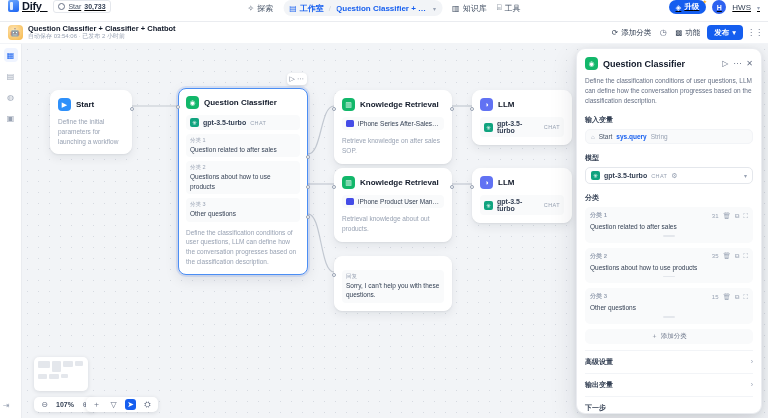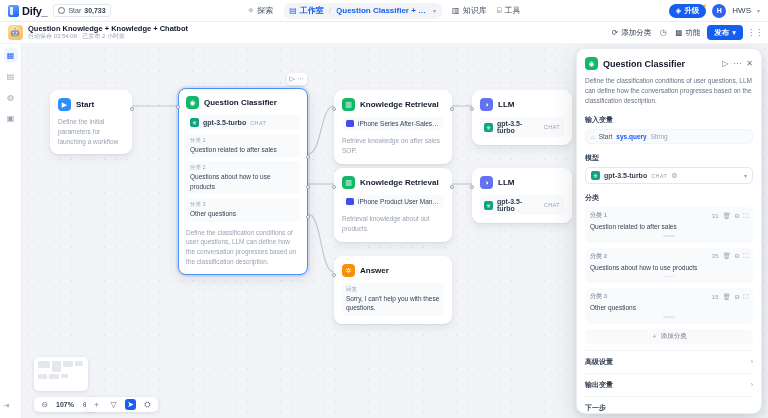--- a/index.html
+++ b/index.html
@@ -7,21 +7,21 @@
     width: 768px; height: 418px;
     font-family: "Liberation Sans", "DejaVu Sans", sans-serif;
     background: #f2f4f7; overflow: hidden;
   }
   #app { position: relative; width: 768px; height: 418px; }
 
   
   .topbar {
     position: absolute; top: 0; left: 0; width: 768px; height: 22px;
     background: #ffffff; border-bottom: 1px solid #eaecf0;
-    display: flex; align-items: center; padding: 0 8px; gap: 6px; z-index: 40;
+    display: flex; align-items: flex-start; padding: 0 8px; gap: 6px; z-index: 40; text-decoration: underline;
   }
   .brand { display: flex; align-items: center; gap: 3px; }
   .brand-mark {
     width: 11px; height: 12px; border-radius: 2px;
     background: linear-gradient(160deg,#6ea8fe 0%,#1c64f2 100%);
     position: relative;
   }
   .brand-mark:after{ content:""; position:absolute; left:2px; top:2px; width:3px; height:8px; background:#fff; border-radius:1px; opacity:.85;}
   .brand-name { font-size: 11px; font-weight: 700; color: #101828; letter-spacing: -0.3px; }
   .star-pill {
@@ -282,21 +282,21 @@
       </div>
       <div class="avatar-sm">H</div>
       <span class="user-name">HWS</span>
       <span class="caret">▾</span>
     </div>
   </div>
 
   <div class="subbar">
     <div class="app-ico">🤖</div>
     <div class="app-meta">
-      <span class="app-title">Question Knowledge + Knowledge + Chatbot</span>
+      <span class="app-title">Question Classifier + Classifier + Chatbot</span>
       <span class="app-sub">自动保存 03:54:06 · 已发布 2 小时前</span>
     </div>
     <div class="subbar-right">
       <div class="ghost-btn">
         <span>⟳</span>
         <span>添加分类</span>
       </div>
       <span class="icon-sq">◷</span>
       <div class="ghost-btn">
         <span>▩</span>
@@ -434,24 +434,20 @@
       </div>
       <div class="model-row">
         <span class="model-dot">✳</span>
         <span class="model-name">gpt-3.5-turbo</span>
         <span class="model-tag">CHAT</span>
       </div>
       <span class="port" style="left:-3px; top:16px;"></span>
     </div>
 
     <div class="node" style="left:312px; top:212px; width:118px;">
-      <div class="node-head">
-        <div class="node-ico ic-ans">✲</div>
-        <span class="node-title">Answer</span>
-      </div>
       <div class="ans-box">
         <div class="ans-label">回复</div>
         <div class="ans-text">Sorry, I can't help you with these questions.</div>
       </div>
       <span class="port" style="left:-3px; top:16px;"></span>
     </div>
 
     <div class="minimap">
       <div class="mm-blk" style="width:12px;height:7px;"></div>
       <div class="mm-blk" style="width:9px;height:11px;"></div>

